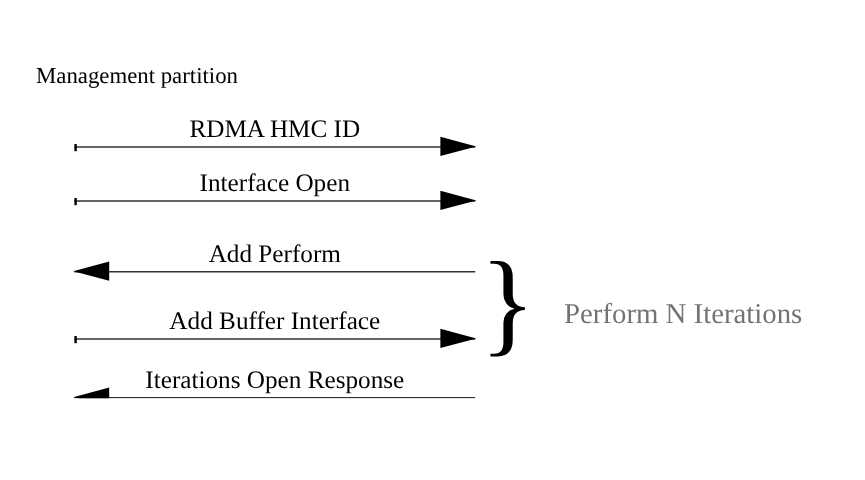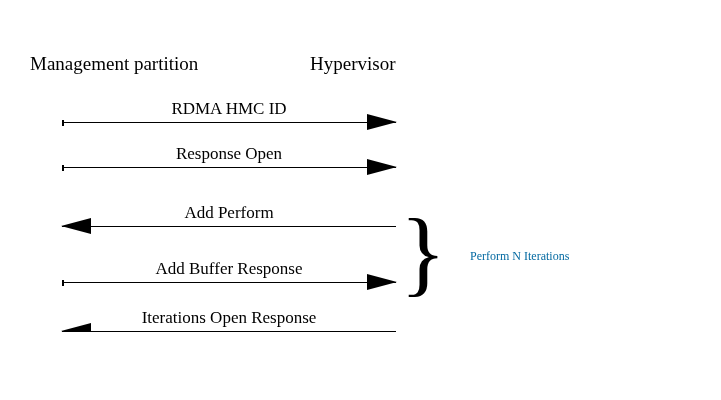--- a/index.html
+++ b/index.html
@@ -34,21 +34,21 @@
     left: 62px;
     width: 334px;
     height: 0;
   }
   .msg-label {
     position: absolute;
     left: 0;
     width: 334px;
     bottom: 4px;
     text-align: center;
-    font-size: 17px;
+    font-size: 21px;
     line-height: 1.05;
     white-space: nowrap;
     color: #000;
   }
   .msg-line {
     position: absolute;
     left: 0;
     top: 0;
     width: 334px;
     height: 0;
@@ -104,55 +104,54 @@
     line-height: 96px;
     font-family: "Liberation Serif", "DejaVu Serif", serif;
     color: #000;
     text-align: center;
     user-select: none;
   }
   #iteration-label {
     position: absolute;
     left: 470px;
     top: 250px;
-    font-size: 12px;
+    font-size: 24px;
     line-height: 1;
     white-space: nowrap;
-    color: #0369a1;
+    color: #737373;
   }
 </style>
 </head>
 <body>
 
 <div id="diagram">
 
   <div class="participant" id="participant-mgmt">Management partition</div>
 
-  <div class="participant" id="participant-hyp">Hypervisor</div>
 
   <div class="message-row" id="msg-row-0">
     <div class="msg-label">RDMA HMC ID</div>
     <div class="msg-line"></div>
     <div class="arrow-head arrow-right"></div>
   </div>
 
   <div class="message-row" id="msg-row-1">
-    <div class="msg-label">Response Open</div>
+    <div class="msg-label">Interface Open</div>
     <div class="msg-line"></div>
     <div class="arrow-head arrow-right"></div>
   </div>
 
   <div class="message-row msg-row-noarrow" id="msg-row-2">
     <div class="msg-label">Add Perform</div>
     <div class="msg-line"></div>
     <div class="arrow-head arrow-left"></div>
   </div>
 
   <div class="message-row" id="msg-row-3">
-    <div class="msg-label">Add Buffer Response</div>
+    <div class="msg-label">Add Buffer Interface</div>
     <div class="msg-line"></div>
     <div class="arrow-head arrow-right"></div>
   </div>
 
   <div class="message-row msg-row-noarrow" id="msg-row-4">
     <div class="msg-label">Iterations Open Response</div>
     <div class="msg-line"></div>
     <div class="arrow-head arrow-left"></div>
   </div>
 

